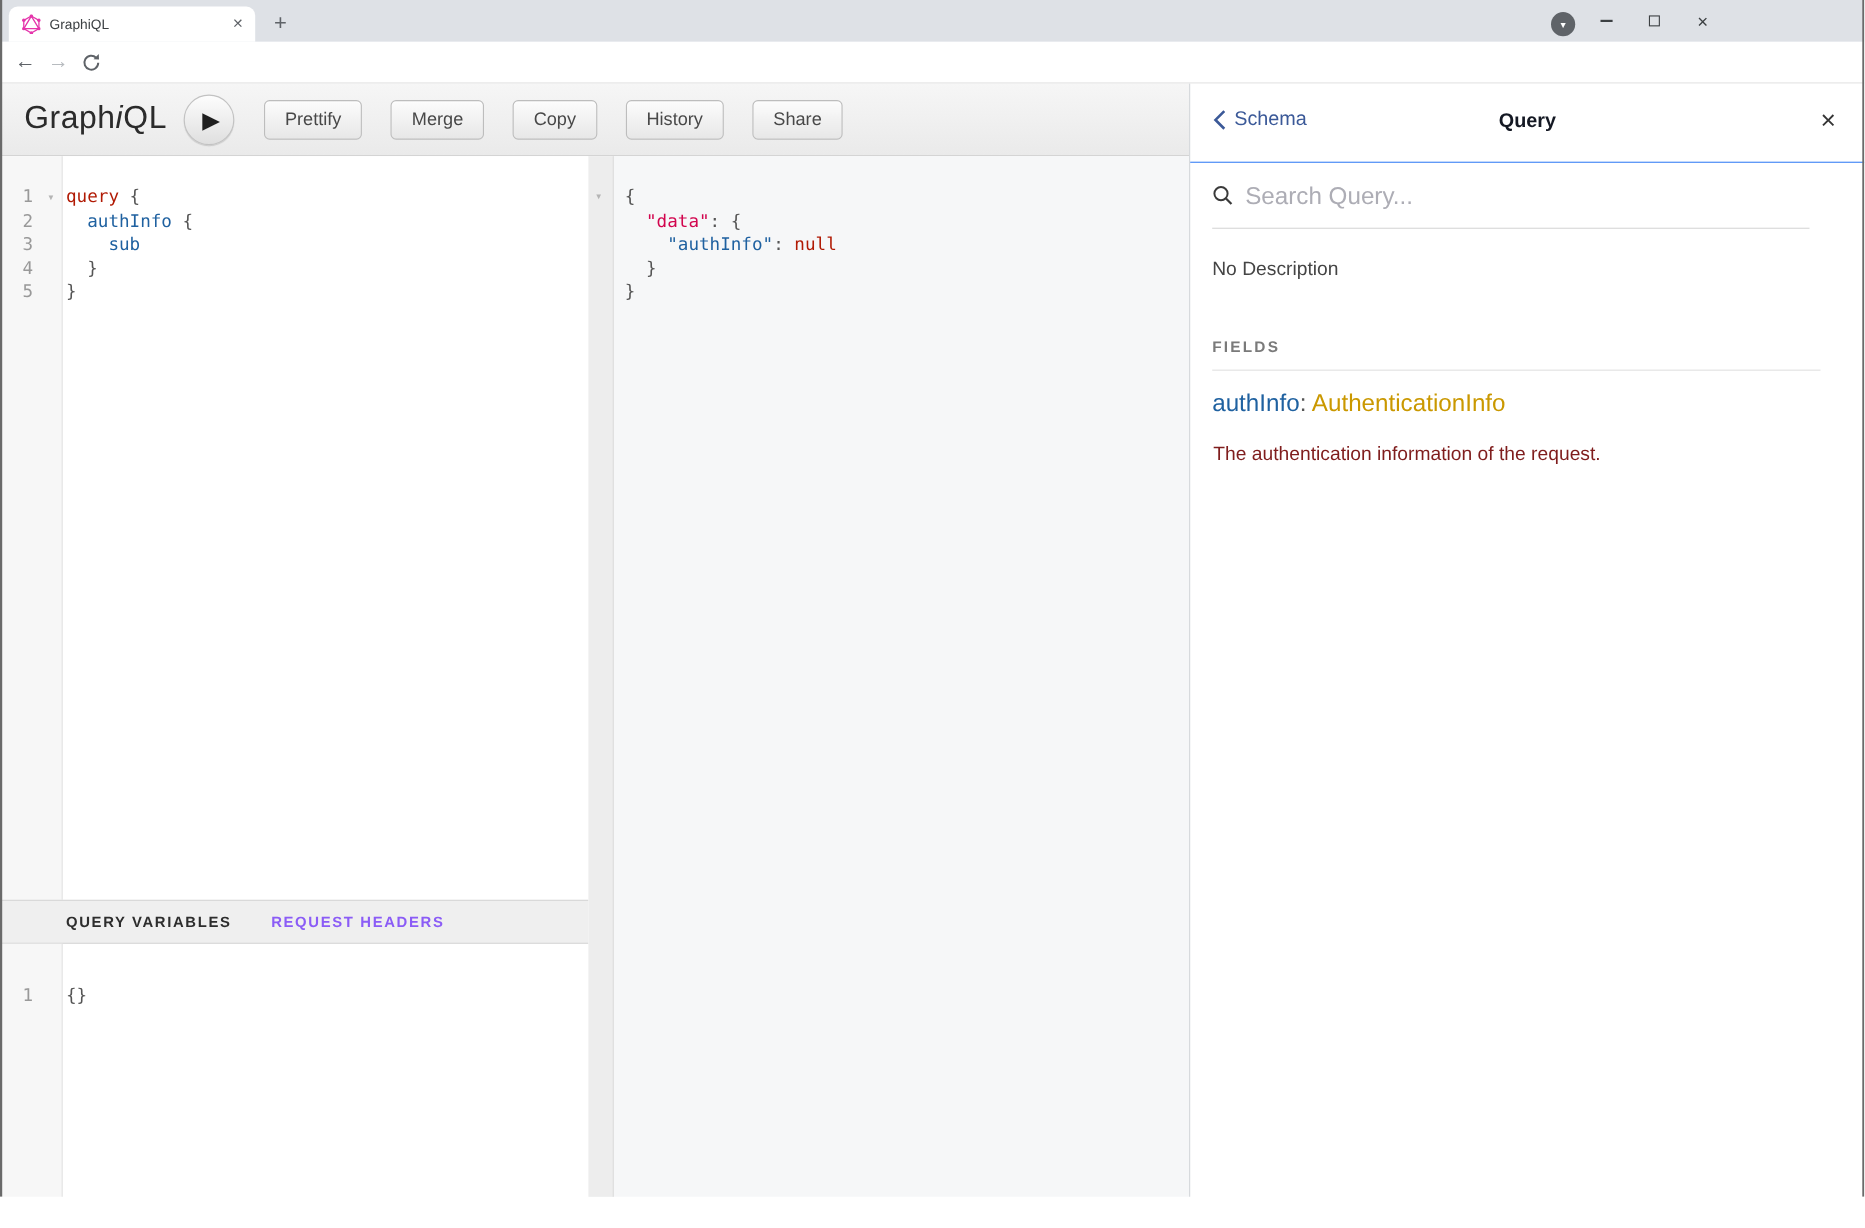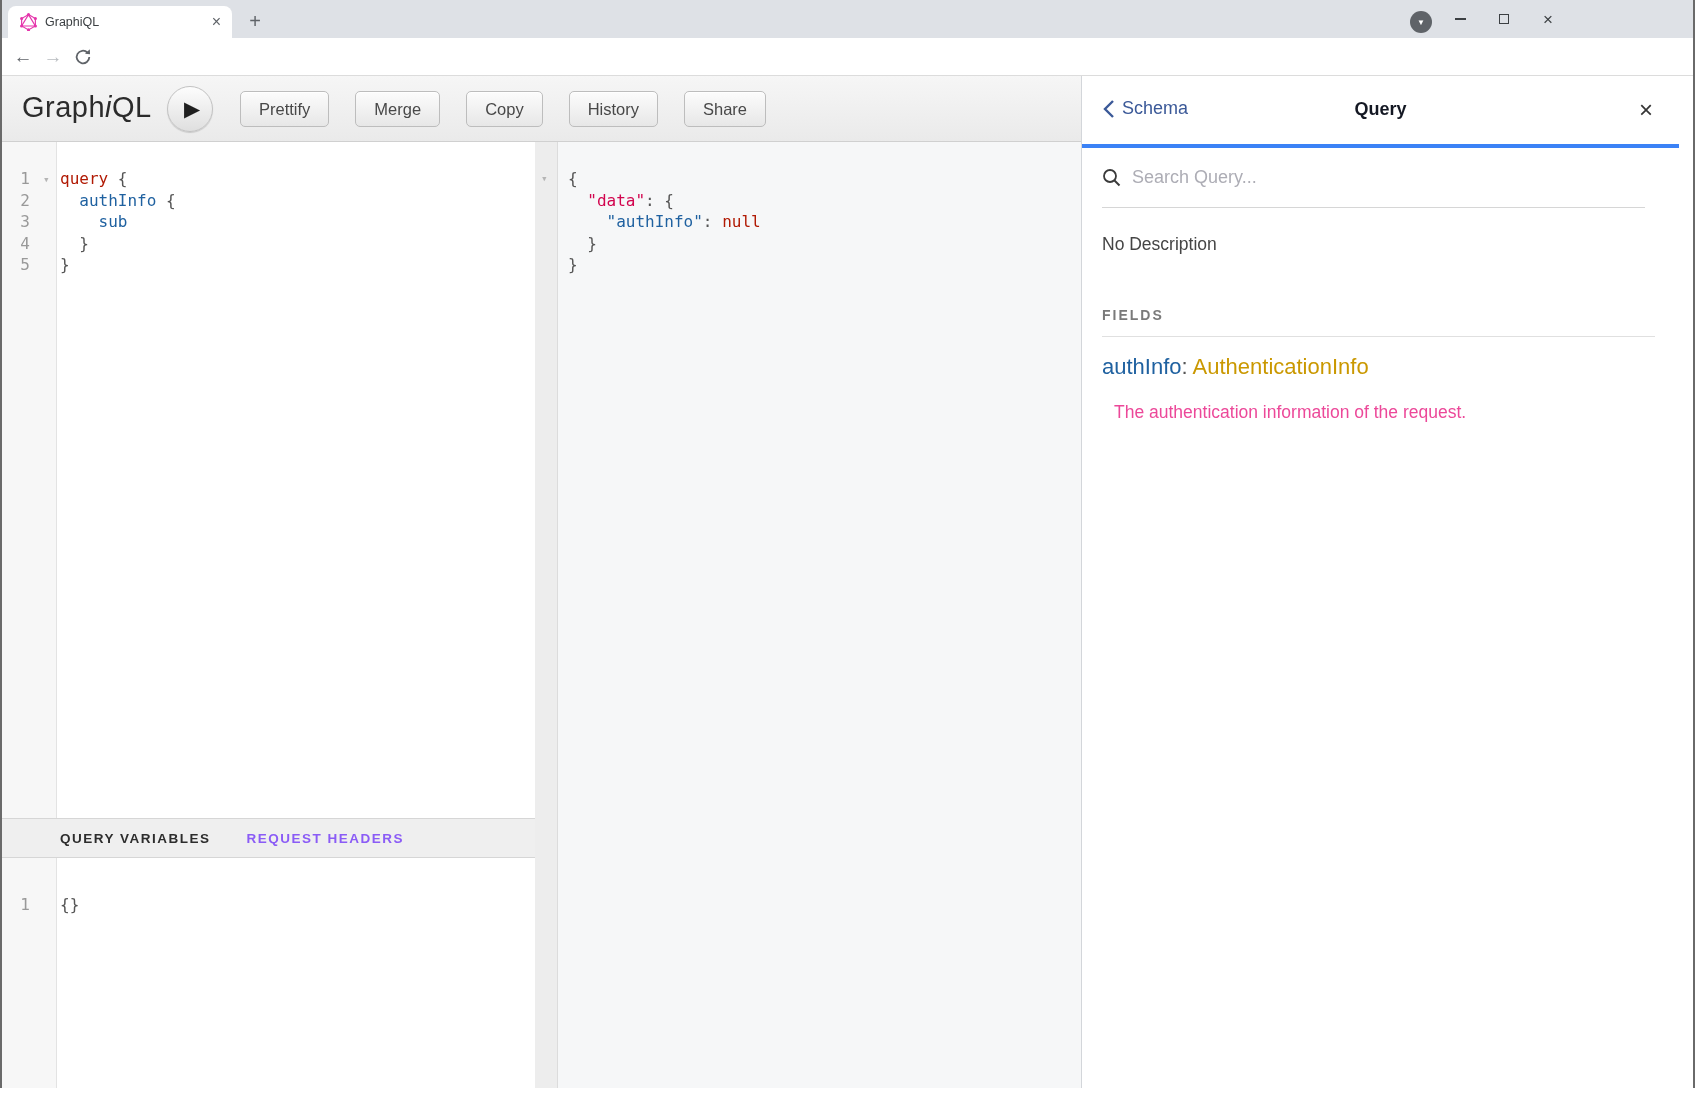--- a/index.html
+++ b/index.html
@@ -85,38 +85,38 @@
   .tok-punct { color:#555; } .tok-plain { color:#555; }
 
   
   #result-pane { position:absolute; left:535px; top:142px; width:546px; height:968px; background:#f6f7f8; }
   #result-pane .rgutter { position:absolute; left:0; top:0; bottom:0; width:23px; background:#ededed; border-right:1px solid #dcdcdc; }
   #result-pane .code { position:absolute; left:33px; top:0; right:0; white-space:pre; font-size:16px; line-height:21.5px; padding-top:26px; }
   #result-pane .fold { left:6px; top:26px; }
 
   
   #doc-panel { position:absolute; left:1081px; top:76px; width:614px; height:1034px; background:#fff; border-left:1px solid #d3d6da; }
-  #doc-header { position:absolute; left:0; top:0; right:16px; height:72px; border-bottom:4px solid #3b82f6; }
+  #doc-header { position:absolute; left:0; top:0; right:0; height:72px; border-bottom:1px solid #3b82f6; }
   #doc-back { position:absolute; left:20px; top:22px; display:flex; align-items:center; color:#3B5998; font-size:18px; cursor:pointer; }
   #doc-back svg { margin-right:7px; }
   #doc-title { position:absolute; left:0; right:0; top:23px; text-align:center; font-size:18px; font-weight:bold; color:#141823; }
   #doc-close { position:absolute; right:26px; top:20px; font-size:24px; color:#353535; font-weight:300; cursor:pointer; }
   #doc-search { position:absolute; left:20px; right:50px; top:72px; height:60px; display:flex; align-items:center; border-bottom:1px solid #d6d6d6; }
-  #doc-search input { border:0; outline:none; font-size:18px; color:#333; margin-left:11px; width:90%; font-family:"Liberation Sans",sans-serif; background:transparent; }
+  #doc-search input { border:0; outline:none; font-size:22px; color:#333; margin-left:11px; width:90%; font-family:"Liberation Sans",sans-serif; background:transparent; }
   #doc-search input::placeholder { color:#ad adb5; }
   #doc-search input::-webkit-input-placeholder { color:#adadb5; }
   #doc-body { position:absolute; left:20px; right:40px; top:132px; }
   #no-desc { margin-top:26px; font-size:17.5px; color:#454545; }
   #fields-title { margin-top:52px; font-size:14px; font-weight:bold; color:#7a7a7a; letter-spacing:2px; }
   #fields-rule { margin-top:13px; border-bottom:1px solid #e0e0e0; }
   #field-row { margin-top:17px; font-size:22px; }
   #field-row .fname { color:#1F61A0; cursor:pointer; }
   #field-row .fcolon { color:#555; }
   #field-row .ftype { color:#CA9800; cursor:pointer; }
-  #field-desc { margin-top:22px; margin-left:12px; font-size:17.5px; color:#ec4899; }
+  #field-desc { margin-top:22px; margin-left:1px; font-size:17.5px; color:#7f1d1d; }
 </style>
 </head>
 <body>
 
 <div id="screen">
 
   <div id="titlebar">
     <div id="tab">
       <svg width="17" height="18" viewBox="0 0 16 17">
         <g stroke="#e535ab" stroke-width="1.1" fill="none">

